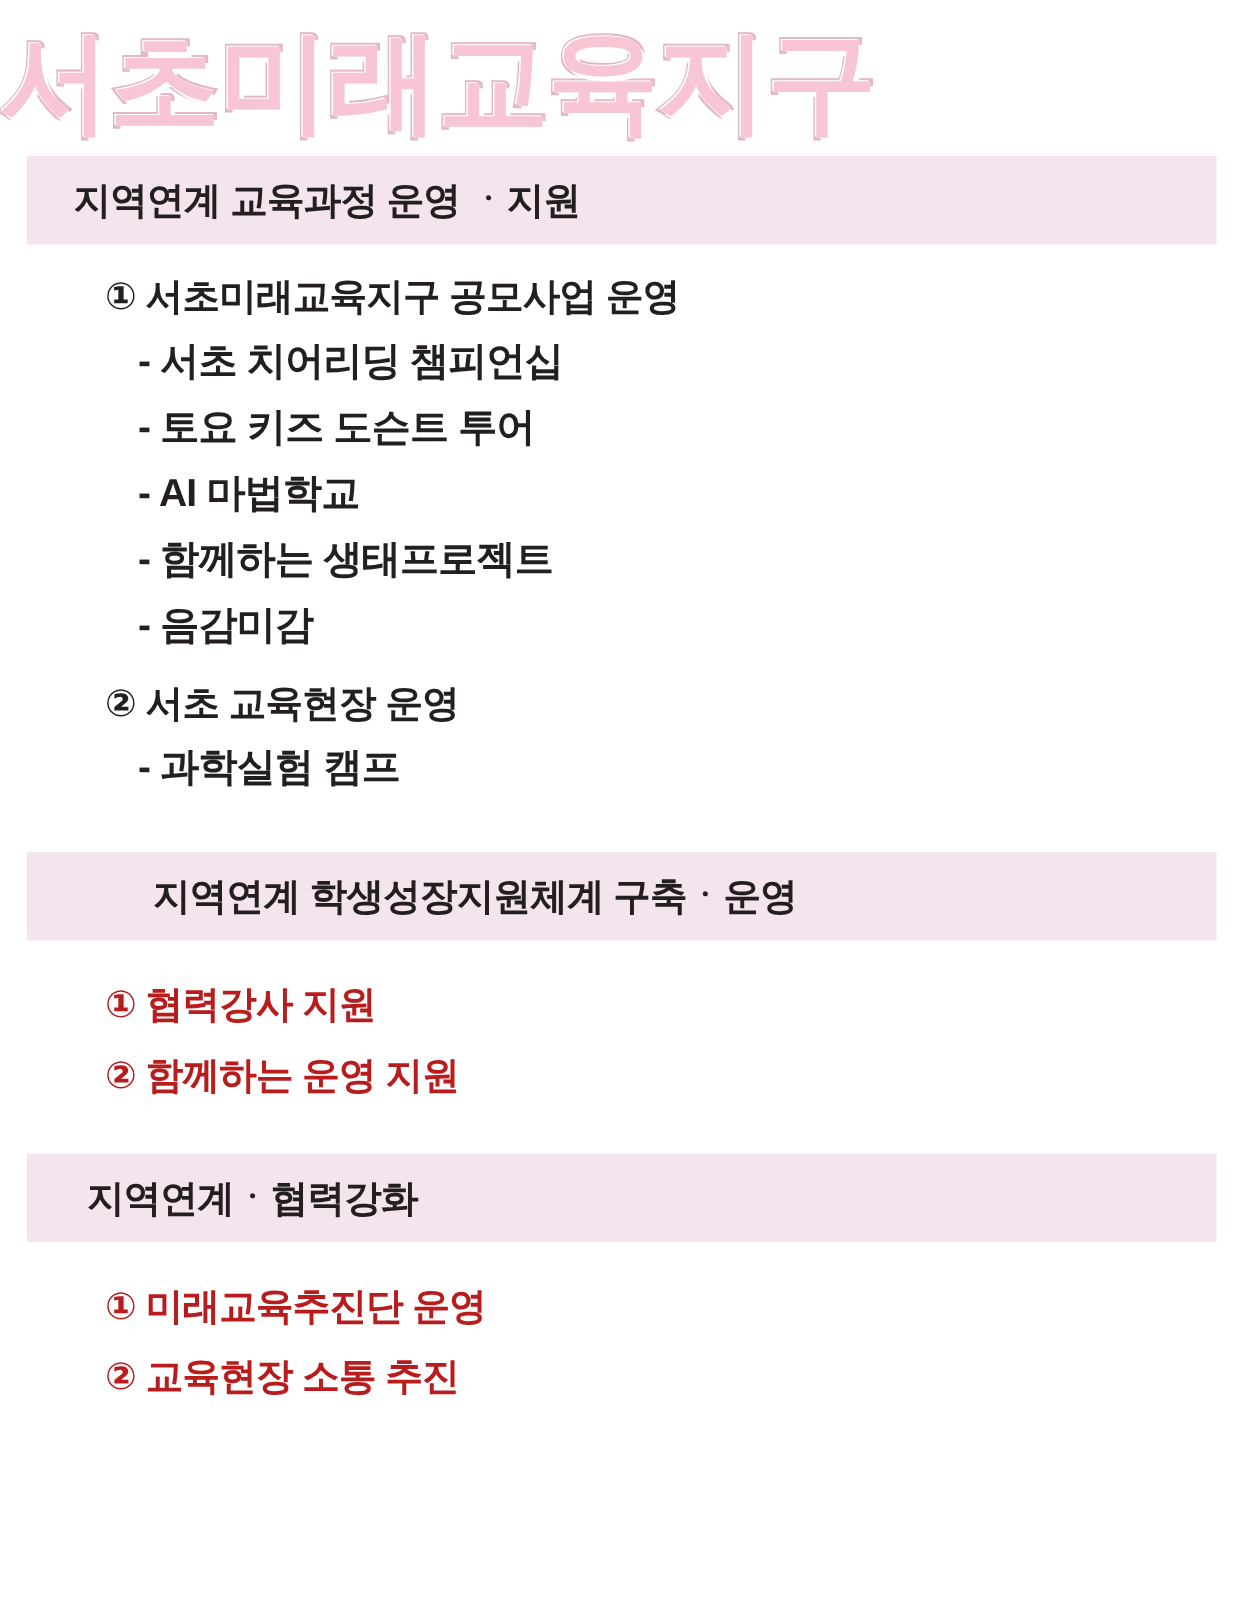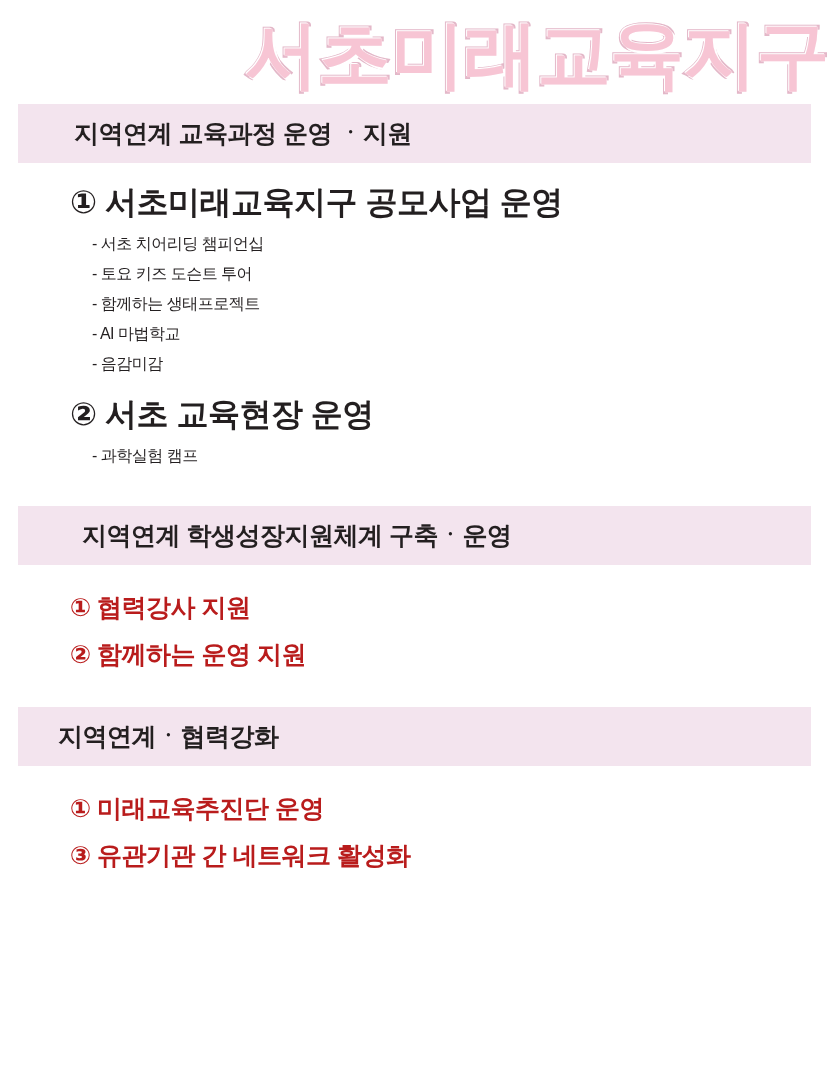--- a/index.html
+++ b/index.html
@@ -16,21 +16,21 @@
   }
   .page {
     width: 829px;
     height: 1080px;
     position: relative;
     box-sizing: border-box;
   }
 
   
   .title-wrap {
-    text-align: right;
+    text-align: left;
     padding: 16px 0 10px 0;
   }
   .title {
     display: inline-block;
     font-family: "Liberation Sans", "DejaVu Sans", sans-serif;
     font-size: 74px;
     font-weight: bold;
     letter-spacing: -1px;
     line-height: 1.05;
     color: #f7c5d4;
@@ -48,41 +48,41 @@
     margin: 0 18px;
     padding: 13px 0 13px 0;
     box-sizing: border-box;
   }
   .bar-text {
     font-size: 25px;
     font-weight: bold;
     color: #231f20;
     letter-spacing: -0.5px;
   }
-  .bar.indent-1 .bar-text { padding-left: 56px; }
-  .bar.indent-2 .bar-text { padding-left: 64px; }
+  .bar.indent-1 .bar-text { padding-left: 31px; }
+  .bar.indent-2 .bar-text { padding-left: 84px; }
   .bar.indent-3 .bar-text { padding-left: 40px; }
 
   
   .block {
     padding: 0 18px;
     box-sizing: border-box;
   }
   .item-num {
-    font-size: 32px;
+    font-size: 25px;
     font-weight: bold;
     letter-spacing: -0.5px;
     color: #231f20;
     padding-left: 52px;
     margin-top: 18px;
     margin-bottom: 4px;
   }
   .sub {
-    font-size: 16px;
-    font-weight: normal;
+    font-size: 26px;
+    font-weight: bold;
     letter-spacing: -0.5px;
     color: #231f20;
     padding-left: 74px;
     margin: 9px 0;
   }
   .list-line {
     font-size: 25px;
     font-weight: bold;
     letter-spacing: -0.5px;
     color: #b91c1c;
@@ -104,22 +104,22 @@
   </div>
 
   <div class="bar indent-1">
     <div class="bar-text">지역연계 교육과정 운영 ㆍ지원</div>
   </div>
 
   <div class="block">
     <div class="item-num">① 서초미래교육지구 공모사업 운영</div>
     <div class="sub">- 서초 치어리딩 챔피언십</div>
     <div class="sub">- 토요 키즈 도슨트 투어</div>
+    <div class="sub">- AI 마법학교</div>
     <div class="sub">- 함께하는 생태프로젝트</div>
-    <div class="sub">- AI 마법학교</div>
     <div class="sub">- 음감미감</div>
 
     <div class="item-num">② 서초 교육현장 운영</div>
     <div class="sub">- 과학실험 캠프</div>
   </div>
 
   <div class="gap-l"></div>
 
   <div class="bar indent-2">
     <div class="bar-text">지역연계 학생성장지원체계 구축ㆍ운영</div>
@@ -133,16 +133,16 @@
 
   <div class="gap-m"></div>
 
   <div class="bar indent-3">
     <div class="bar-text">지역연계ㆍ협력강화</div>
   </div>
 
   <div class="block">
     <div class="gap-s"></div>
     <div class="list-line">① 미래교육추진단 운영</div>
-    <div class="list-line">③ 유관기관 간 네트워크 활성화</div>
+    <div class="list-line">② 교육현장 소통 추진</div>
   </div>
 
 </div>
 
 </body></html>

